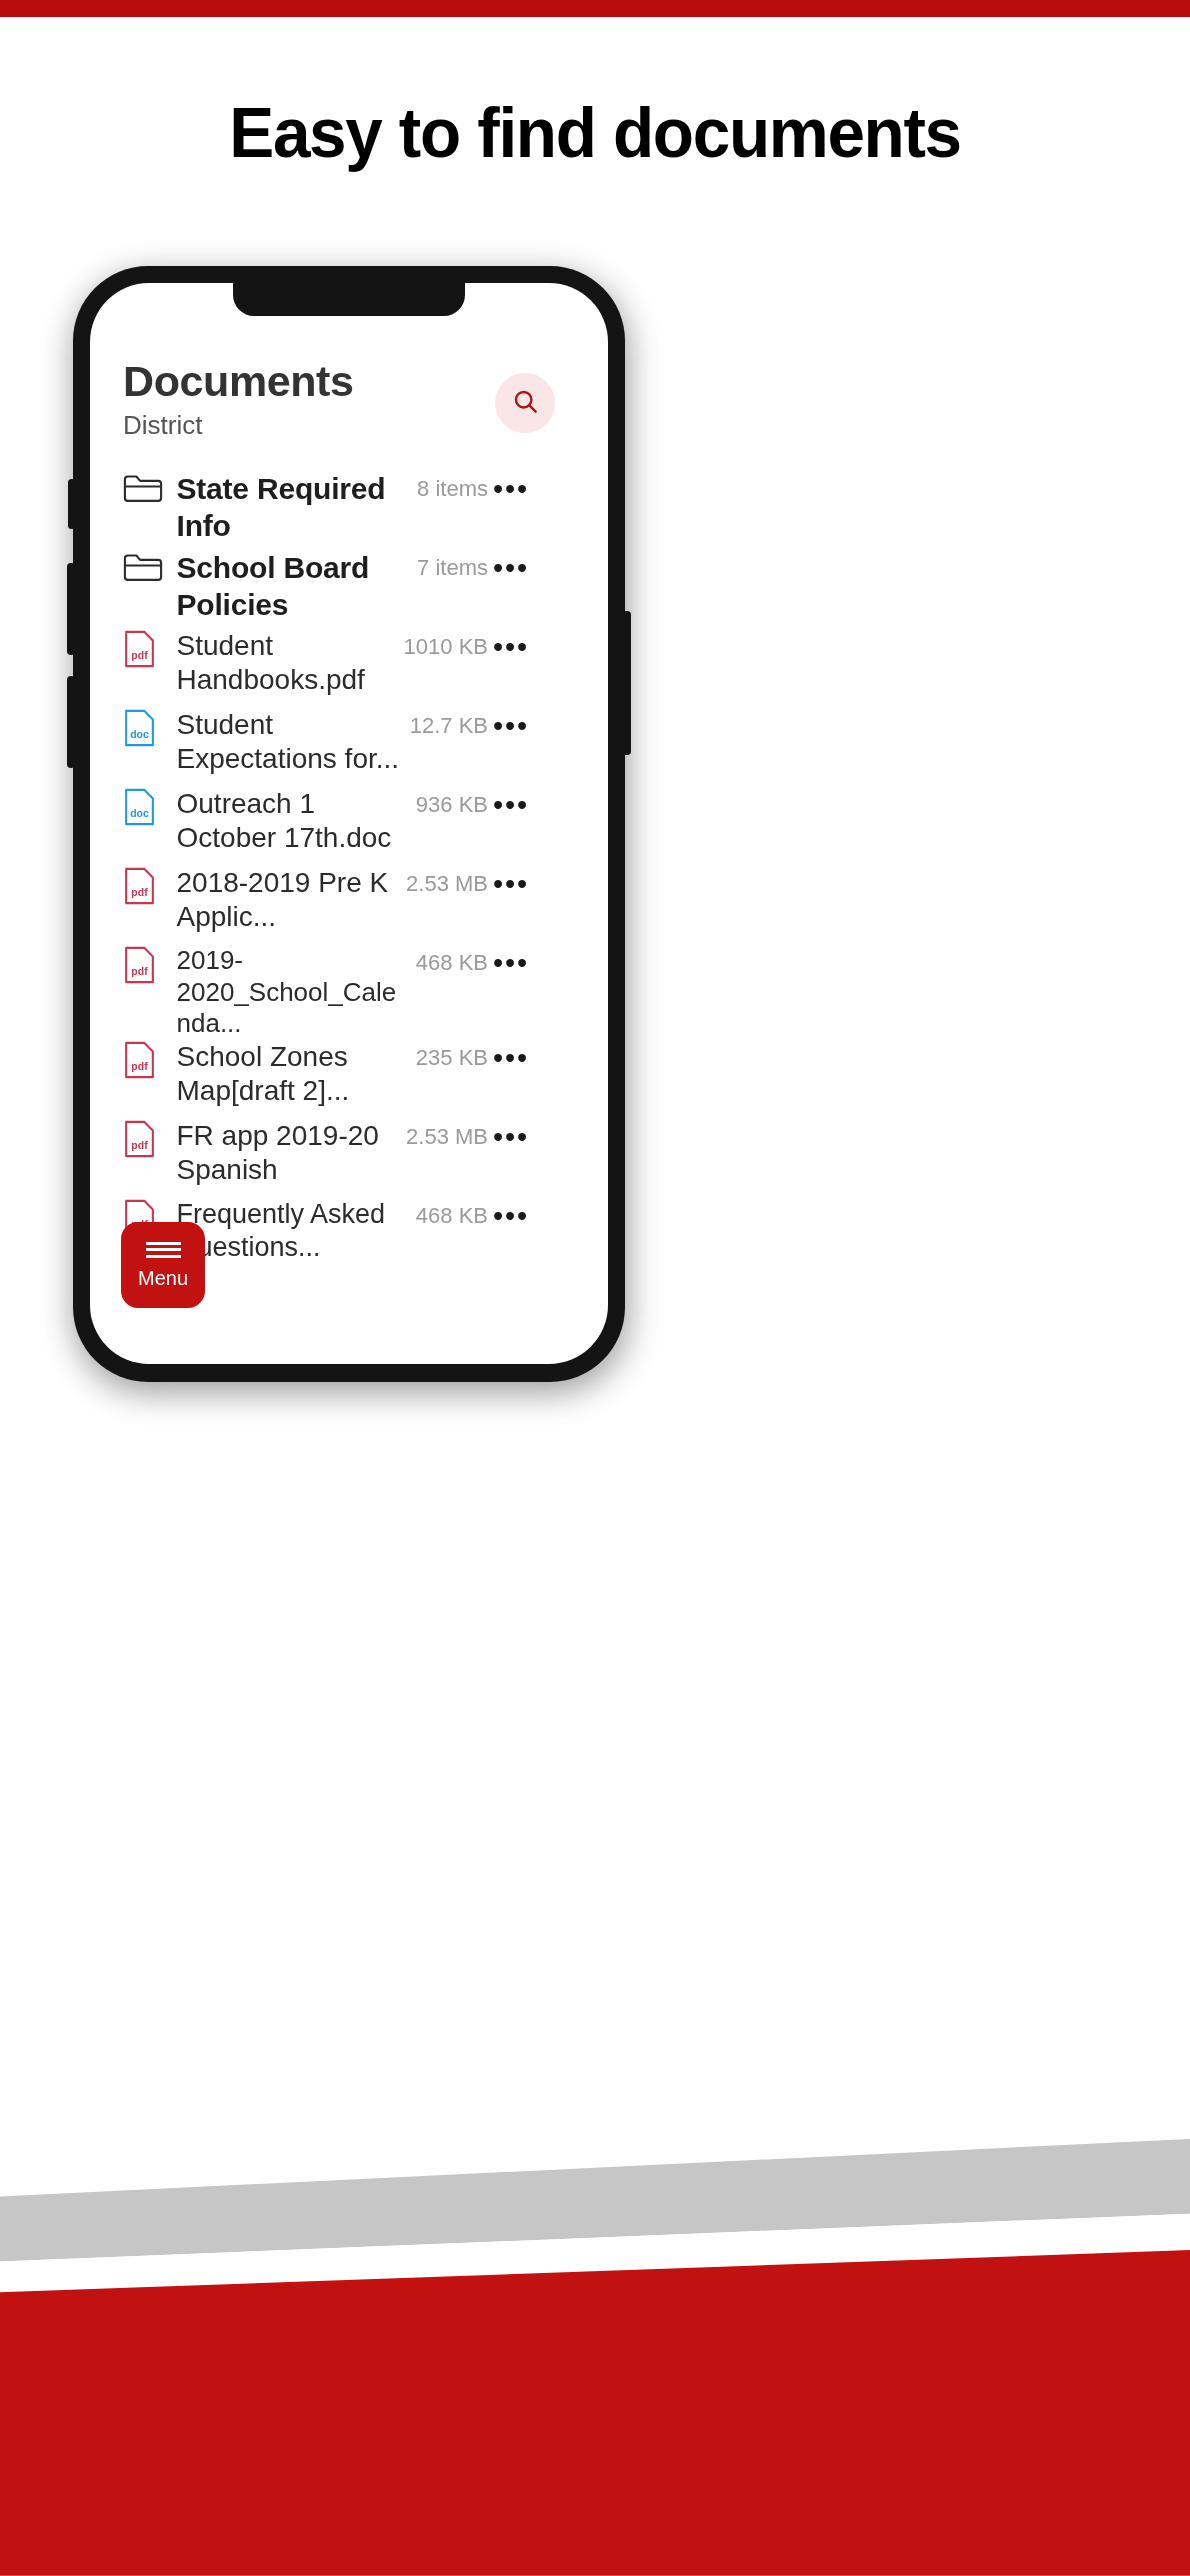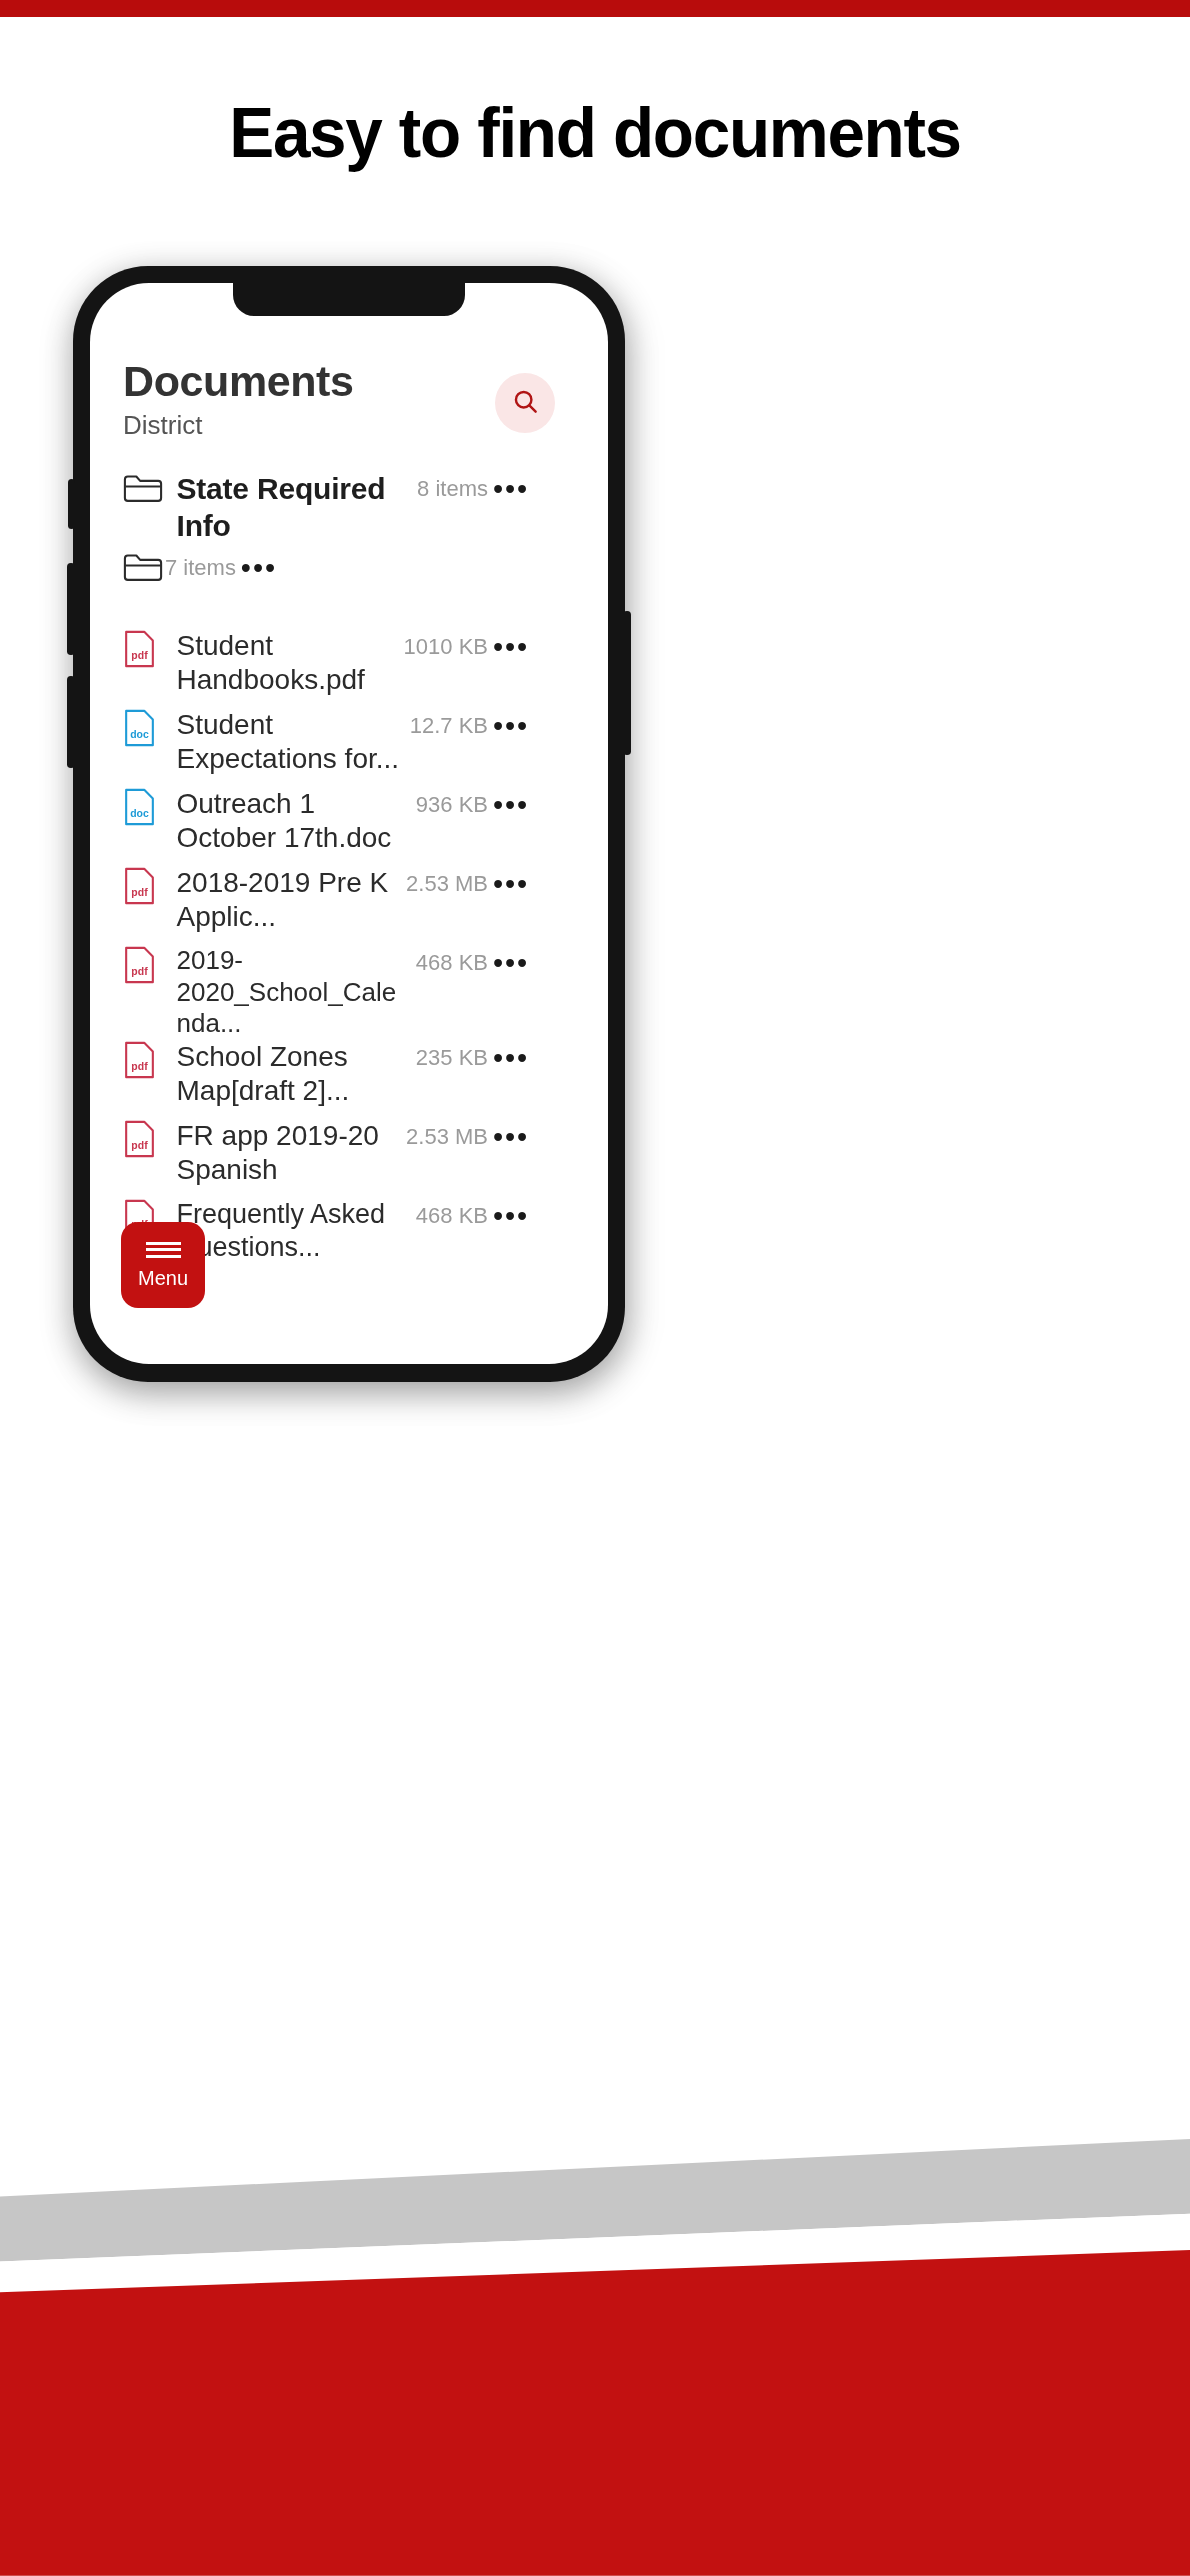--- a/index.html
+++ b/index.html
@@ -326,20 +326,21 @@
               </span>
           </div>
 
           <div class="row folder">
             <span class="row-icon">
               <svg class="file-ico" width="40" height="33" viewBox="0 0 42 34" fill="none" stroke="#2b2b2b" stroke-width="2.2" stroke-linejoin="round">
                 <path d="M2 8.5 C2 6.5 3 5.5 5 5.5 H14 L18 10 H37 C39 10 40 11 40 13 V28 C40 30 39 31 37 31 H5 C3 31 2 30 2 28 Z"></path>
                 <line x1="2.6" y1="16" x2="39.4" y2="16"></line>
               </svg>
             </span>
+            <span class="row-label">School Board Policies</span>
             <span class="row-meta">7 items</span>
             <span class="row-more">
                 <span class="dots">•••</span>
               </span>
           </div>
 
           <div class="row">
             <span class="row-icon">
               <svg class="file-ico" width="33" height="40" viewBox="0 0 34 42">
                 <path d="M3 3 H22 L31 12 V39 H3 Z" fill="none" stroke="#C8374F" stroke-width="2.2" stroke-linejoin="round"></path>

